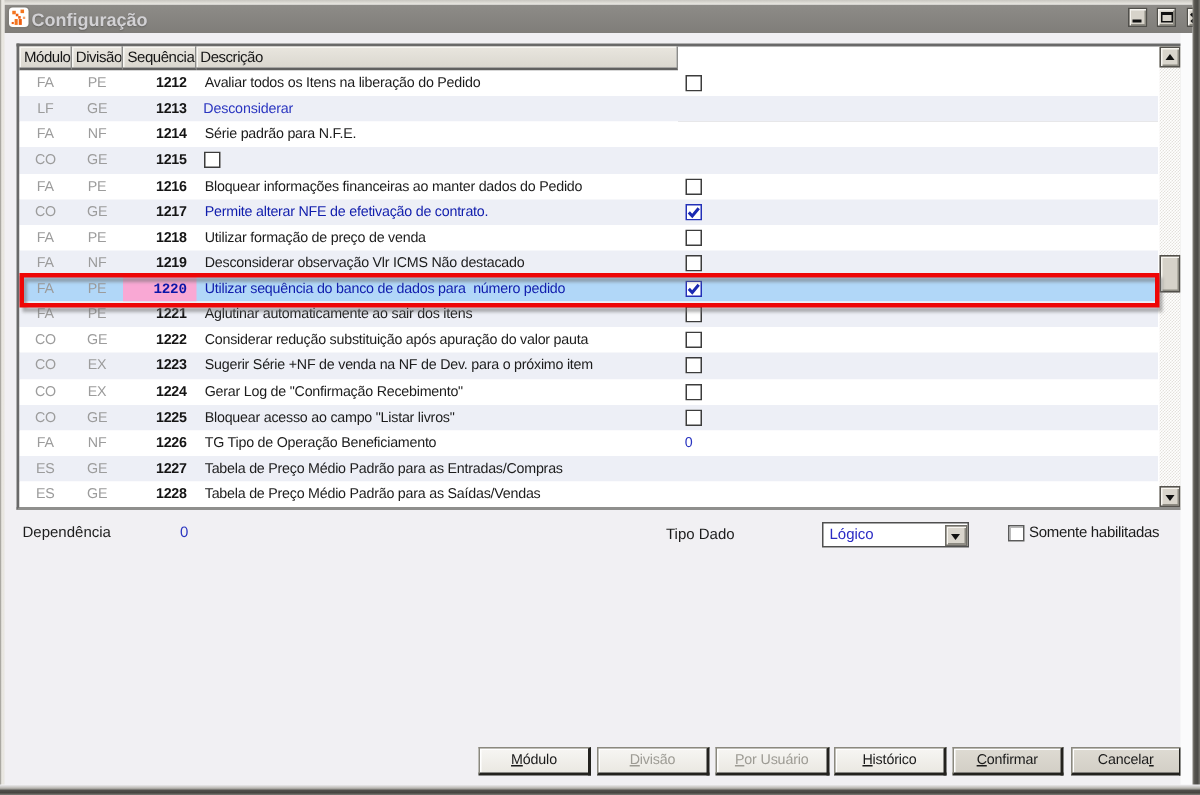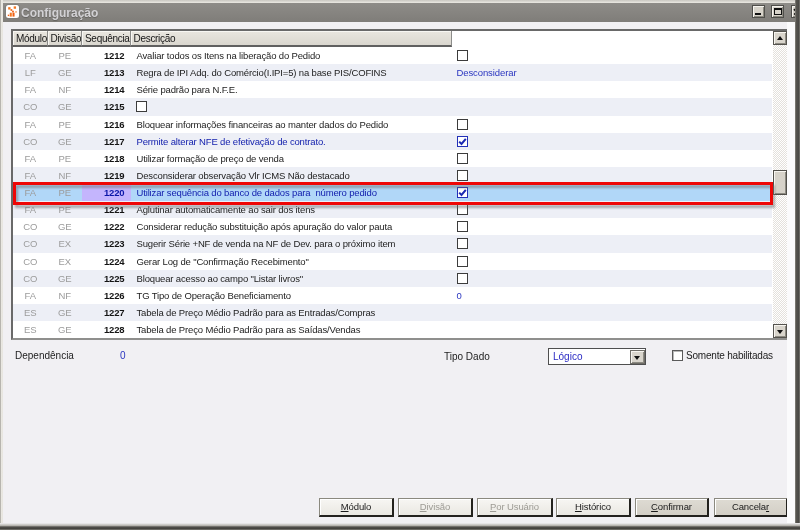--- a/index.html
+++ b/index.html
@@ -52,21 +52,21 @@
 
   .grid-body { position:absolute; left:0; top:16px; width:759px; height:291px;
                display:flex; flex-direction:column; }
   .g-row { flex:1; display:flex; align-items:center; background:#fff; }
   .g-row.alt { background:#edeff6; }
   .g-row.selected { background:#b1d7f8; }
   .cell { font-size:9.5px; letter-spacing:-0.15px; white-space:pre; overflow:hidden; }
   .c-mod,.c-div { width:34.5px; text-align:center; color:#9c9c9c; }
   .c-seq { width:48.5px; text-align:right; padding-right:6px; color:#141414; font-weight:700; height:100%;
            display:flex; align-items:center; justify-content:flex-end; }
-  .g-row.selected .c-seq { background:#c4b5fd; color:#0a16a8; }
+  .g-row.selected .c-seq { background:#f9a8d4; color:#0a16a8;font-family:Liberation Mono, monospace; }
   .c-desc { width:321px; padding-left:6px; color:#1c1c1c; }
   .c-desc.blue, .g-row.selected .c-desc { color:#0f1cac; }
   .c-dado { flex:1; display:flex; align-items:flex-start; padding-left:5px; }
   .dado-text { font-size:9.5px; letter-spacing:-0.1px; color:#2a35c0; }
   .cbx { width:11px; height:11px; background:#fff; border:1px solid #3c3c3c; position:relative; }
   .cbx.checked { border:1px solid #2230b8; }
   .cbx.checked svg { position:absolute; left:0; top:0; }
 
   
   .annotation { position:absolute; left:0px; top:151px; width:760px; height:23px;
@@ -160,21 +160,20 @@
           <div class="cell c-mod">FA</div>
           <div class="cell c-div">PE</div>
           <div class="cell c-seq">1212</div>
           <div class="cell c-desc">Avaliar todos os Itens na liberação do Pedido</div>
           <div class="cell c-dado"><span class="cbx"></span></div>
         </div>
         <div class="g-row alt">
           <div class="cell c-mod">LF</div>
           <div class="cell c-div">GE</div>
           <div class="cell c-seq">1213</div>
-          <div class="cell c-desc">Regra de IPI Adq. do Comércio(I.IPI=5) na base PIS/COFINS</div>
           <div class="cell c-dado"><span class="dado-text">Desconsiderar</span></div>
         </div>
         <div class="g-row">
           <div class="cell c-mod">FA</div>
           <div class="cell c-div">NF</div>
           <div class="cell c-seq">1214</div>
           <div class="cell c-desc">Série padrão para N.F.E.</div>
           <div class="cell c-dado"></div>
         </div>
         <div class="g-row alt">

